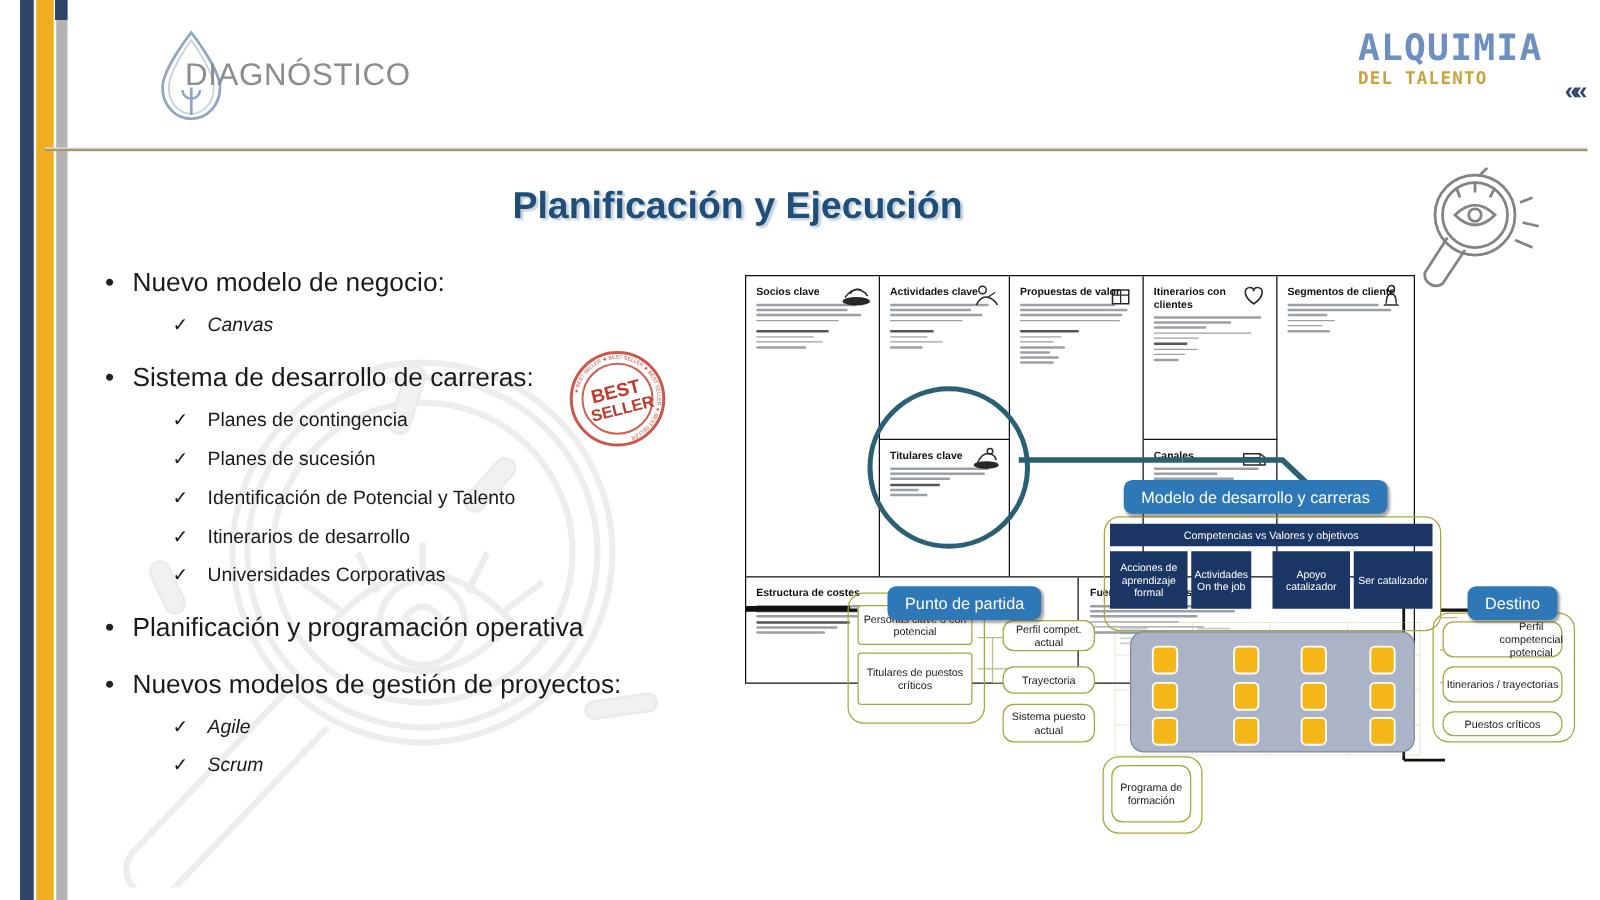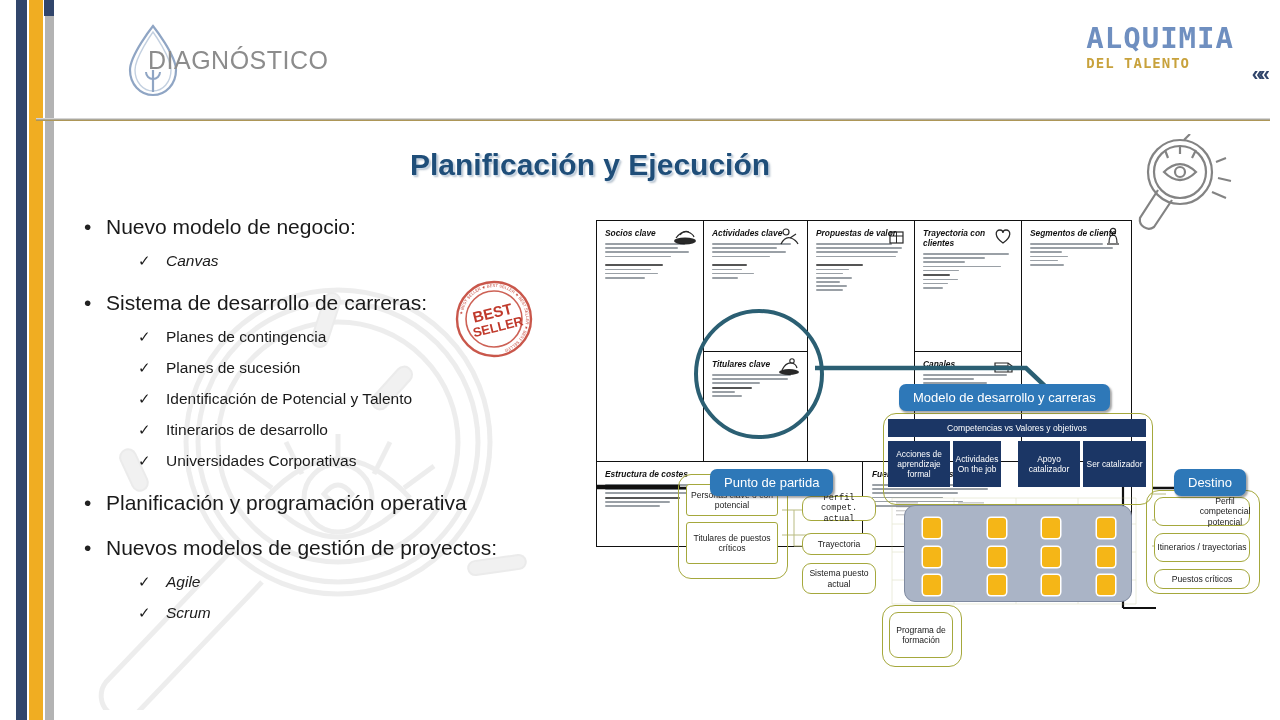--- a/index.html
+++ b/index.html
@@ -55,21 +55,21 @@
 
   
   #graphic{position:absolute;left:596px;top:216px;width:680px;height:450px;}
 
   
   #bmc{position:absolute;left:0;top:4px;width:534px;height:325px;
        border:1.6px solid #111;background:#fff;}
   .bmc-cell{position:absolute;box-sizing:border-box;border-right:1px solid #111;
             padding:7px 7px 0 8px;overflow:hidden;}
   .bmc-cell.nb{border-right:none;}
-  .bmc-h{font-size:8.4px;font-style:italic;font-weight:bold;color:#111;
+  .bmc-h{font-size:8.4px;font-weight:bold;color:#111;
          font-family:"Liberation Sans",sans-serif;}
   .bmc-lines{margin-top:5px;}
   .ln{height:1.6px;background:#9aa0a6;margin-bottom:2.6px;border-radius:1px;}
   .bmc-ico{position:absolute;right:5px;top:5px;width:26px;height:20px;opacity:.9;}
   #bmc-hrule{position:absolute;left:0;right:0;top:240px;height:1.4px;background:#111;}
 
   
   #hl-circle{position:absolute;left:97px;top:88px;width:122px;height:122px;
      border:4px solid #2b5f73;border-radius:50%;}
   #conn{position:absolute;left:0;top:0;width:680px;height:450px;pointer-events:none;}
@@ -295,21 +295,21 @@
           <div class="ln" style="width:36%"></div>
             <div class="ln" style="width:30%"></div>
           <div class="ln" style="width:40%"></div>
             <div class="ln" style="width:26%"></div>
           <div class="ln" style="width:34%"></div>
             <div class="ln" style="width:30%"></div>
         </div>
       </div>
 
       <div class="bmc-cell" style="left:318px;top:0;width:107px;height:130px;">
-        <div class="bmc-h">Trayectoria con clientes</div>
+        <div class="bmc-h">Itinerarios con clientes</div>
         <svg class="bmc-ico" viewBox="0 0 26 20">
           <path d="M13 17 C4 11 5 4 10 4 q3 0 3 3 q0 -3 3 -3 c5 0 6 7 -3 13 Z" fill="none" stroke="#111" stroke-width="1.3"></path>
         </svg>
         <div class="bmc-lines">
           <div class="ln" style="width:94%"></div>
             <div class="ln" style="width:68%"></div>
           <div class="ln" style="width:46%"></div>
             <div class="ln" style="width:86%"></div>
           <div class="ln" style="width:40%"></div>
           <div class="ln" style="width:30%;height:2px;background:#555"></div>
@@ -432,21 +432,21 @@
           <rect x="8" y="18" width="26" height="1.4"></rect>
         <rect x="70" y="6" width="26" height="1.6"></rect>
           <rect x="70" y="10" width="20" height="1.4"></rect>
       </g>
     </svg>
 
     <div class="grp" style="left:82px;top:258px;width:108px;height:103px;"></div>
     <div class="gbox" style="left:90px;top:268px;width:92px;height:32px;">Personas clave o con potencial</div>
     <div class="gbox" style="left:90px;top:306px;width:92px;height:42px;">Titulares de puestos críticos</div>
 
-    <div class="gbox rnd" style="left:206px;top:280px;width:74px;height:25px;font-family:Liberation Mono, monospace;">Perfil compet. actual</div>
+    <div class="gbox rnd" style="left:206px;top:280px;width:74px;height:25px;">Perfil compet. actual</div>
     <div class="gbox rnd" style="left:206px;top:317px;width:74px;height:22px;">Trayectoria</div>
     <div class="gbox rnd" style="left:206px;top:347px;width:74px;height:31px;">Sistema puesto actual</div>
 
     <div id="ctr-grp"></div>
     <div id="ctr-hdr">Competencias vs Valores y objetivos</div>
     <div class="navybox" style="left:292px;width:62px;">Acciones de aprendizaje formal</div>
     <div class="navybox" style="left:357px;width:48px;">Actividades On the job</div>
     <div class="navybox" style="left:422px;width:62px;">Apoyo catalizador</div>
     <div class="navybox" style="left:487px;width:63px;">Ser catalizador</div>
 

